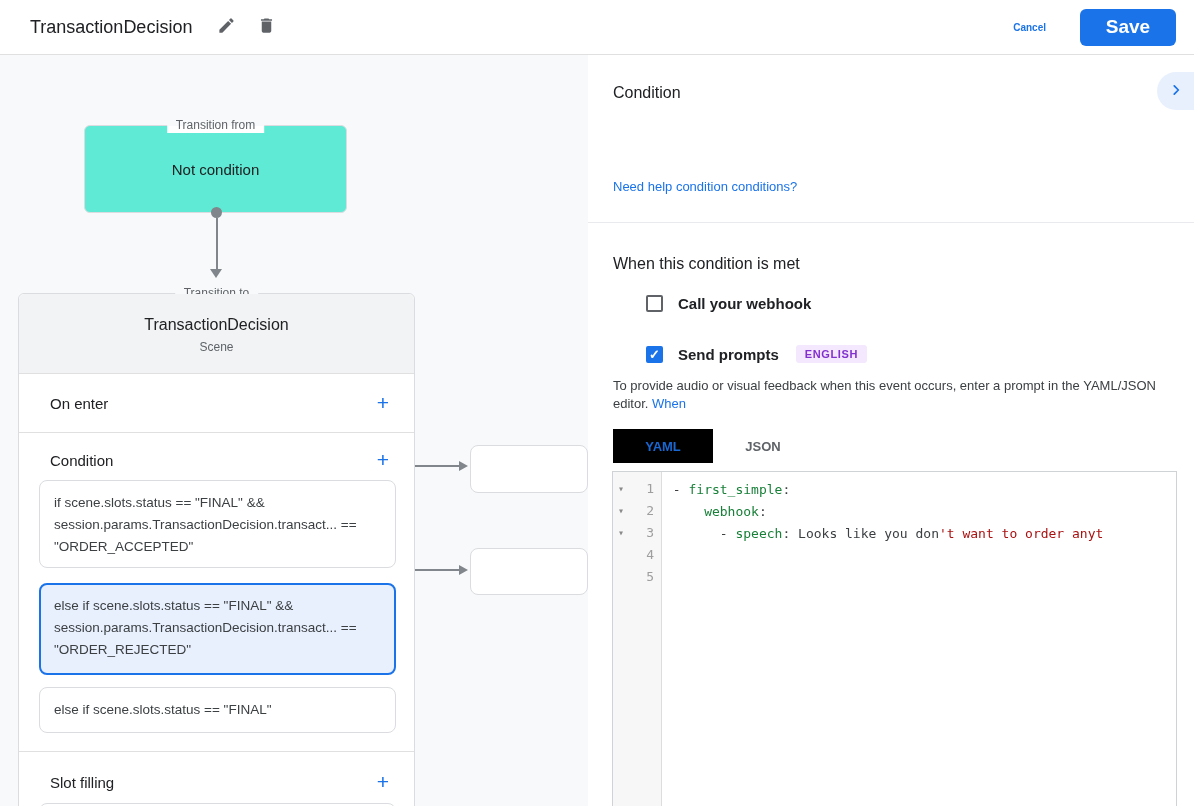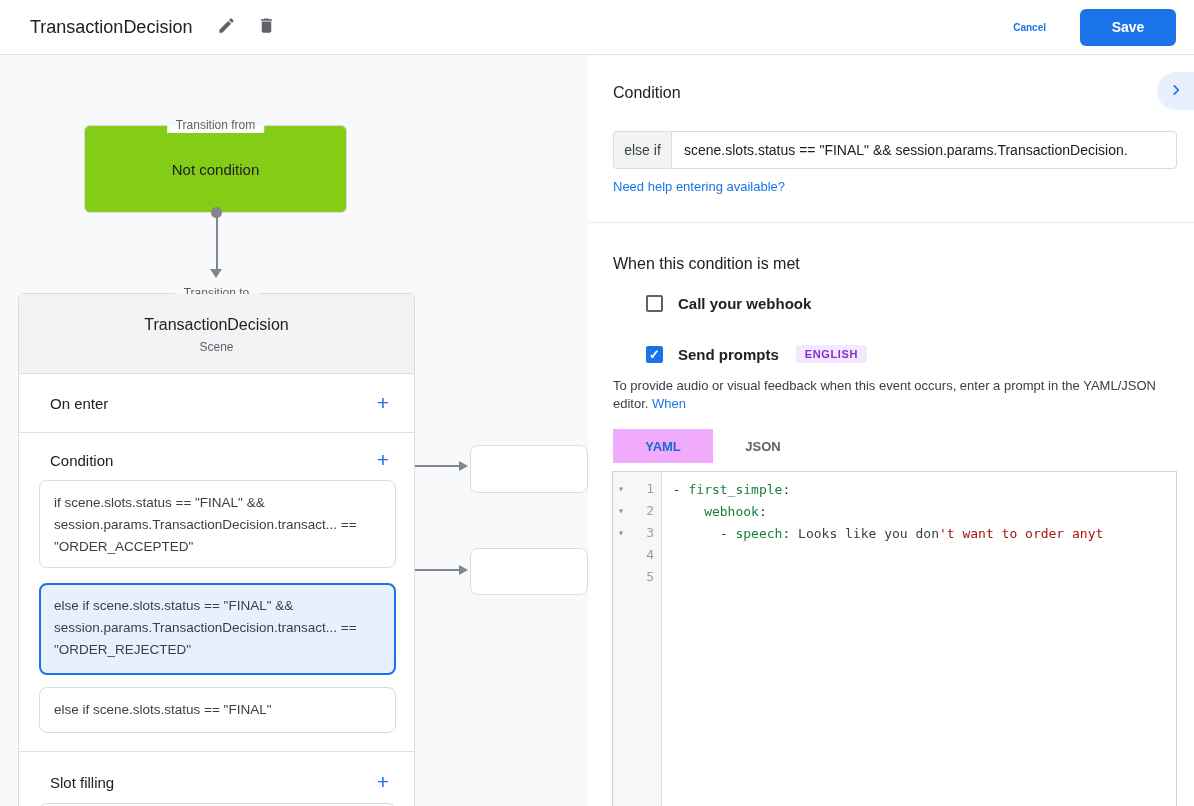--- a/index.html
+++ b/index.html
@@ -10,25 +10,25 @@
   
   .topbar { position:absolute; left:0; top:0; width:1194px; height:55px; background:#fff;
     border-bottom:1px solid #e0e0e0; display:flex; align-items:center; padding:0 18px 0 30px; }
   .page-title { font-size:18px; color:#202124; margin-right:22px; }
   .icon-btn { width:24px; height:24px; border:none; background:transparent; cursor:pointer;
     margin-right:16px; display:flex; align-items:center; justify-content:center; }
   .icon-btn svg { fill:#5f6368; }
   .cancel-btn { margin-left:auto; margin-right:34px; border:none; background:transparent;
     color:#1a73e8; font-size:10px; font-weight:700; cursor:pointer; font-family:inherit; }
   .save-btn { width:96px; height:37px; background:#1a73e8; color:#fff; border:none;
-    border-radius:6px; font-size:14px; font-weight:700; cursor:pointer; font-family:inherit; }
+    border-radius:6px; font-size:19px; font-weight:700; cursor:pointer; font-family:inherit; }
 
   
   .canvas { position:absolute; left:0; top:55px; width:588px; height:751px; background:#f8f9fa; }
-  .node { position:absolute; background:#84cc16; border:1px solid #dadce0; border-radius:6px; }
+  .node { position:absolute; background:#5eead4; border:1px solid #dadce0; border-radius:6px; }
   .legend { position:absolute; top:-8px; left:50%; transform:translateX(-50%);
     font-size:12px; line-height:15px; color:#5f6368; padding:0 9px; white-space:nowrap; }
   .legend.on-white { background:linear-gradient(to bottom,#f8f9fa 53%,#ffffff 53%); }
   .legend.on-gray  { background:linear-gradient(to bottom,#f8f9fa 53%,#f1f3f4 53%); }
 
   .tfrom { left:84px; top:70px; width:263px; height:88px; display:flex;
     align-items:center; justify-content:center; font-size:15px; }
 
   .dot { position:absolute; width:11px; height:11px; border-radius:50%; background:#80868b; }
   .vline { position:absolute; width:2px; background:#80868b; }
@@ -79,21 +79,21 @@
   .chk.checked { border-color:#1a73e8; background:#1a73e8; color:#fff; font-size:13px; font-weight:700;
     display:flex; align-items:center; justify-content:center; line-height:17px; }
   .chk-label { margin-left:15px; font-size:15px; font-weight:700; color:#202124; }
   .lang-badge { margin-left:17px; background:#f3e8fd; color:#8430ce; font-size:11px; font-weight:700;
     letter-spacing:.6px; padding:3px 9px; border-radius:3px; }
   .prompt-desc { position:absolute; left:25px; top:322px; width:552px; font-size:13px;
     line-height:17.5px; color:#3c4043; }
   .tabs { position:absolute; left:25px; top:374px; display:flex; }
   .tab { width:100px; height:34px; border:none; background:transparent; color:#5f6368;
     font-size:13px; font-weight:700; cursor:pointer; font-family:inherit; }
-  .tab.active { background:#f0abfc; color:#1967d2; }
+  .tab.active { background:#000000; color:#1967d2; }
 
   
   .editor { position:absolute; left:24px; top:416px; width:565px; height:336px;
     border:1px solid #d0d3d6; background:#fff; overflow:hidden;
     font-family:"DejaVu Sans Mono", monospace; font-size:13px; }
   .gutter { position:absolute; left:0; top:0; bottom:0; width:49px; background:#f7f7f7;
     border-right:1px solid #dddddd; padding-top:7px; }
   .gut-row { height:22px; position:relative; }
   .fold { position:absolute; left:5px; top:4px; font-size:10px; color:#8a8a8a; cursor:pointer; }
   .lnum { position:absolute; right:7px; top:2px; color:#9e9e9e; }
@@ -179,26 +179,22 @@
   <span class="panel-title">Condition</span>
 
   <button class="collapse-btn">
     <span>
       <svg width="14" height="14" viewBox="0 0 24 24">
           <path d="M9 5l7 7-7 7" fill="none" stroke="#1a73e8" stroke-width="3" stroke-linecap="round" stroke-linejoin="round"></path>
         </svg>
     </span>
   </button>
 
-  <div class="cond-row">
-    <div class="cond-prefix">else if</div>
-    <input class="cond-input" type="text" value="scene.slots.status == &quot;FINAL&quot; &amp;&amp; session.params.TransactionDecision." style="">
-  </div>
-
-  <a class="link help-cond">Need help entering available?</a>
+
+  <a class="link help-cond">Need help condition conditions?</a>
 
   <div class="panel-div"></div>
 
   <span class="when-title">When this condition is met</span>
 
   <div class="chk-row" style="top:240px;">
     <span class="chk"></span>
     <span class="chk-label">Call your webhook</span>
   </div>
 

